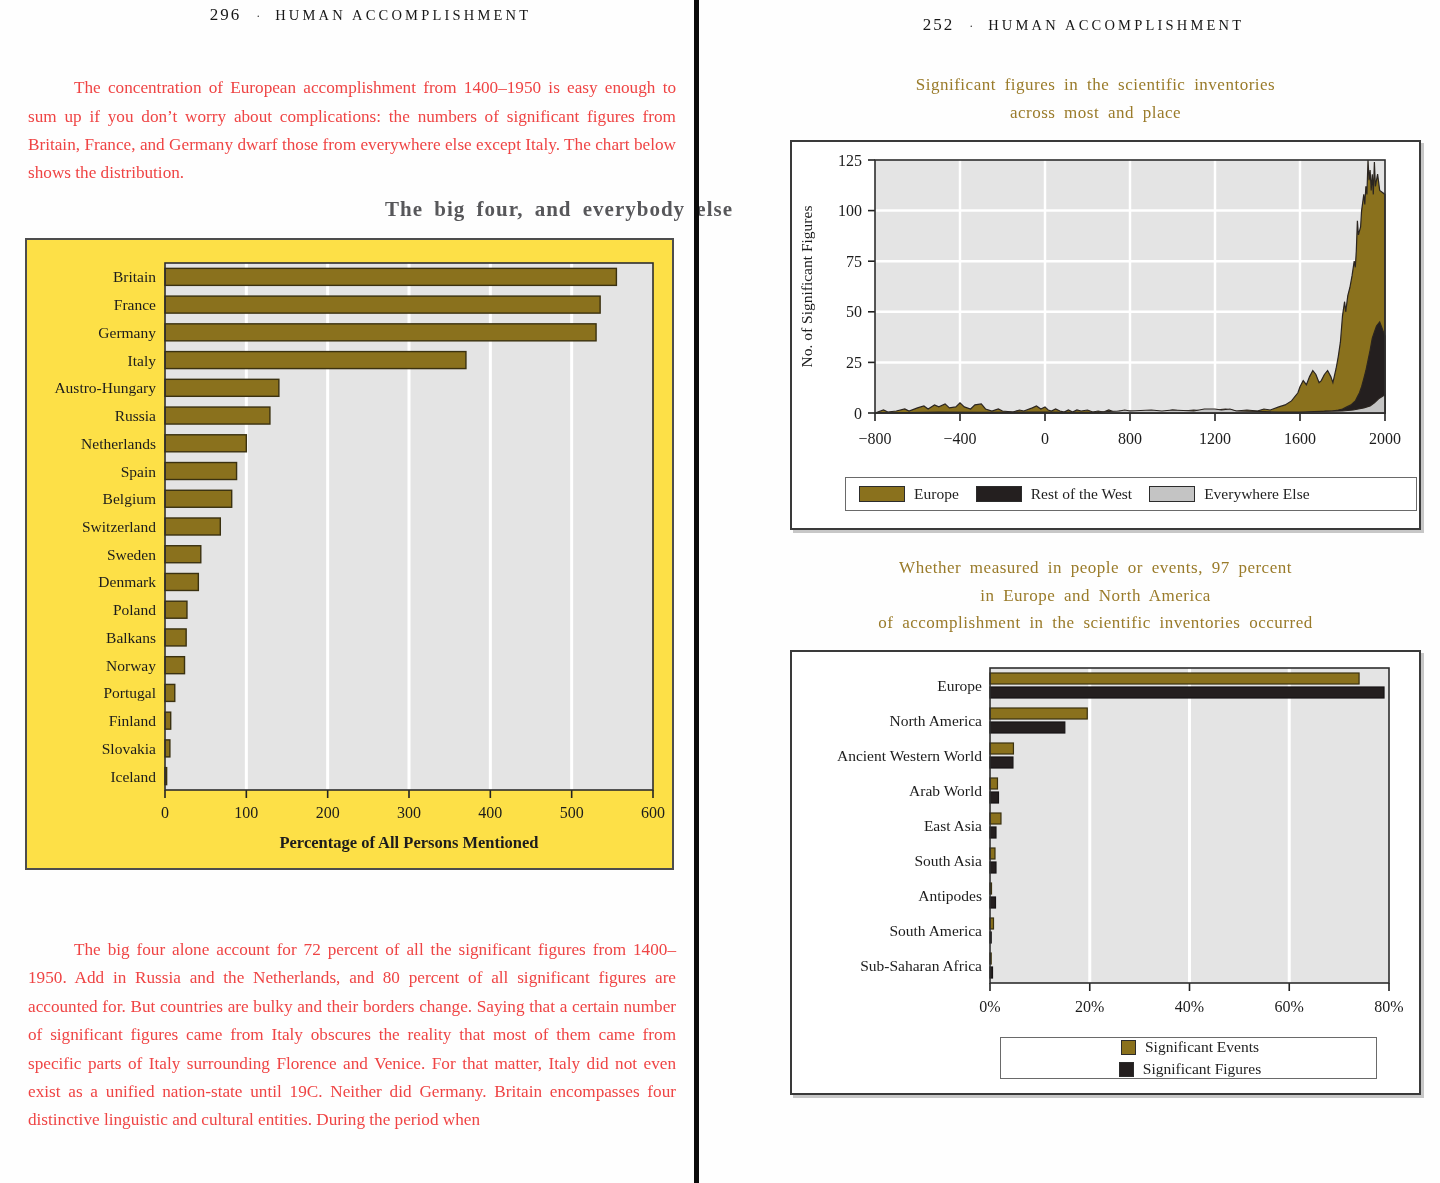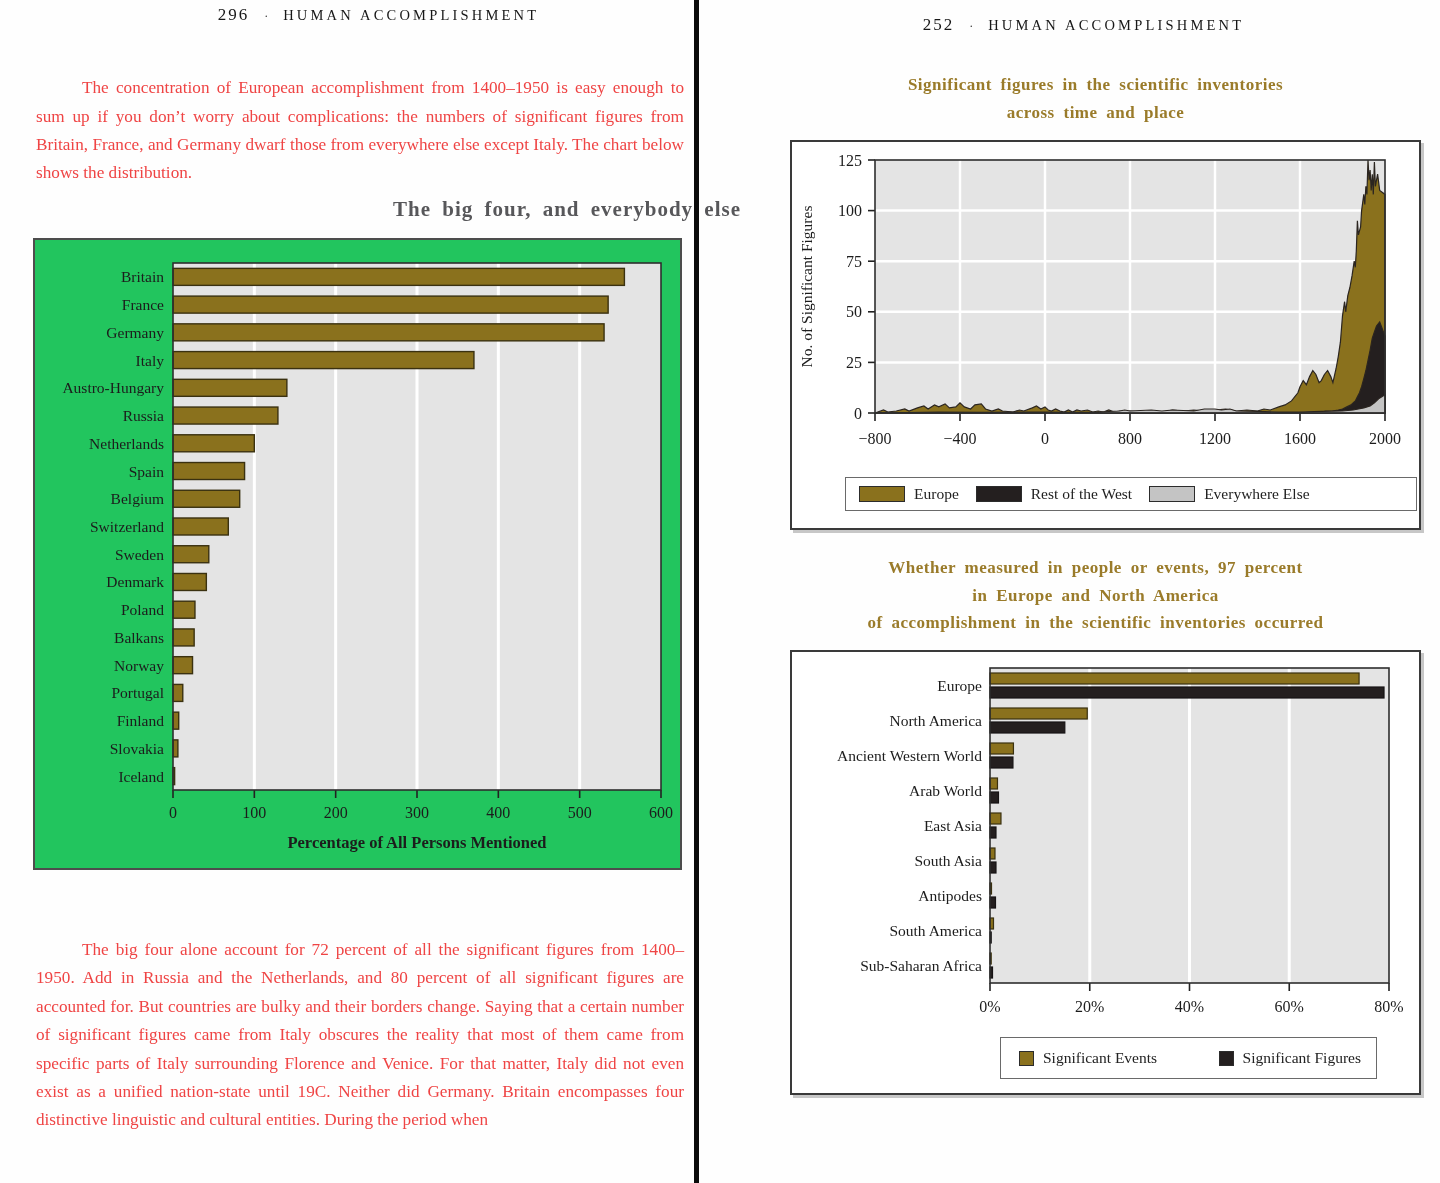--- a/index.html
+++ b/index.html
@@ -2,58 +2,58 @@
 <html><head>
 <meta charset="utf-8">
 <style>
   html,body{margin:0;padding:0;}
   body{
     width:1440px;height:1183px;position:relative;overflow:hidden;
     background:#fefefe;color:#171717;
     font-family:"Liberation Serif", serif;
   }
   .page{position:absolute;top:0;height:1183px;}
-  #left-page{left:16px;width:725px;}
+  #left-page{left:8px;width:725px;}
   #right-page{left:700px;width:737px;}
   #page-divider{position:absolute;left:694px;top:0;width:5px;height:1183px;background:#0b0b0b;}
 
   .page-header{position:absolute;left:0;width:100%;display:flex;justify-content:center;align-items:baseline;gap:15px;}
   #left-page .page-header{top:5px;}
   #right-page .page-header{top:15px;padding-left:30px;box-sizing:border-box;}
   .pgnum{font-size:17px;letter-spacing:2px;}
   .hdr-dot{font-size:12px;color:#333;}
   .booktitle{font-size:14.5px;letter-spacing:3.2px;}
 
   .para{position:absolute;left:20px;width:648px;font-size:17.2px;line-height:28.4px;
         text-align:justify;text-indent:46px;color:#ef4444;}
   #para-top{top:57px;}
   #para-bottom{top:920px;margin-top:16px;}
 
   #left-chart-title{position:absolute;top:197px;left:0;width:100%;text-align:right;
     font-weight:700;color:#57575a;font-size:21px;letter-spacing:1px;word-spacing:5px;}
 
   #chart1-box{position:absolute;left:17px;top:238px;width:649px;height:632px;
-    border:2px solid #4d4d4d;box-sizing:border-box;background:#22c55e;}
+    border:2px solid #4d4d4d;box-sizing:border-box;background:#fde047;}
   #chart1-svg{display:block;}
 
   .gold-title{position:absolute;left:0;width:100%;text-align:center;color:#9a7b2a;
-    font-weight:700;font-size:17px;letter-spacing:.5px;word-spacing:4px;line-height:27.5px;
+    font-weight:400;font-size:17px;letter-spacing:.5px;word-spacing:4px;line-height:27.5px;
     padding-left:54px;box-sizing:border-box;}
   #title-top{top:71px;}
   #title-bottom{top:554px;}
 
   #chart2-box{position:absolute;left:90px;top:140px;width:631px;height:390px;
     border:2px solid #3a3a3a;box-sizing:border-box;background:#fff;box-shadow:3px 3px 0 #c7c7c7;}
   #chart3-box{position:absolute;left:90px;top:650px;width:631px;height:445px;
     border:2px solid #3a3a3a;box-sizing:border-box;background:#fff;box-shadow:3px 3px 0 #c7c7c7;}
 
   .legend{position:absolute;display:flex;align-items:center;background:#fff;
     border:1.5px solid #6a6a6a;box-sizing:border-box;font-size:15.5px;color:#222;}
   #legend-area{left:53px;top:335px;width:572px;height:34px;gap:17px;padding:0 8px 0 13px;}
-  #legend-bars{left:208px;top:385px;width:377px;height:42px;justify-content:space-between;padding:0 15px 0 18px;}
+  #legend-bars{left:208px;top:385px;width:377px;height:42px;justify-content:space-between;padding:0 15px 0 18px;flex-direction:column;}
   .legend-item{display:flex;align-items:center;gap:9px;white-space:nowrap;}
   .swatch-wide{width:46px;height:16px;border:1.5px solid #2c2c2c;box-sizing:border-box;}
   .swatch-sq{width:15px;height:15px;border:1.5px solid #2c2c2c;box-sizing:border-box;}
 
   svg text{font-family:"Liberation Serif", serif;fill:#1c1c1c;}
 </style>
 </head>
 <body>
 
 <section class="page" id="left-page">
@@ -139,21 +139,21 @@
 
 <section class="page" id="right-page">
   <div class="page-header">
     <span class="pgnum">252</span>
     <span class="hdr-dot">·</span>
     <span class="booktitle">HUMAN ACCOMPLISHMENT</span>
   </div>
 
   <div class="gold-title" id="title-top">
     <div>Significant figures in the scientific inventories</div>
-    <div>across time and place</div>
+    <div>across most and place</div>
   </div>
 
   <div id="chart2-box">
     <svg id="chart2-svg" width="627" height="386" viewBox="0 0 627 386">
         <rect x="83" y="18" width="510" height="253" fill="#e4e4e4"></rect>
         <line x1="83" y1="220.4" x2="593" y2="220.4" stroke="#fff" stroke-width="2.5"></line>
         <line x1="83" y1="169.8" x2="593" y2="169.8" stroke="#fff" stroke-width="2.5"></line>
         <line x1="83" y1="119.19999999999999" x2="593" y2="119.19999999999999" stroke="#fff" stroke-width="2.5"></line>
         <line x1="83" y1="68.6" x2="593" y2="68.6" stroke="#fff" stroke-width="2.5"></line>
         <line x1="168" y1="18" x2="168" y2="271" stroke="#fff" stroke-width="2.5"></line>

